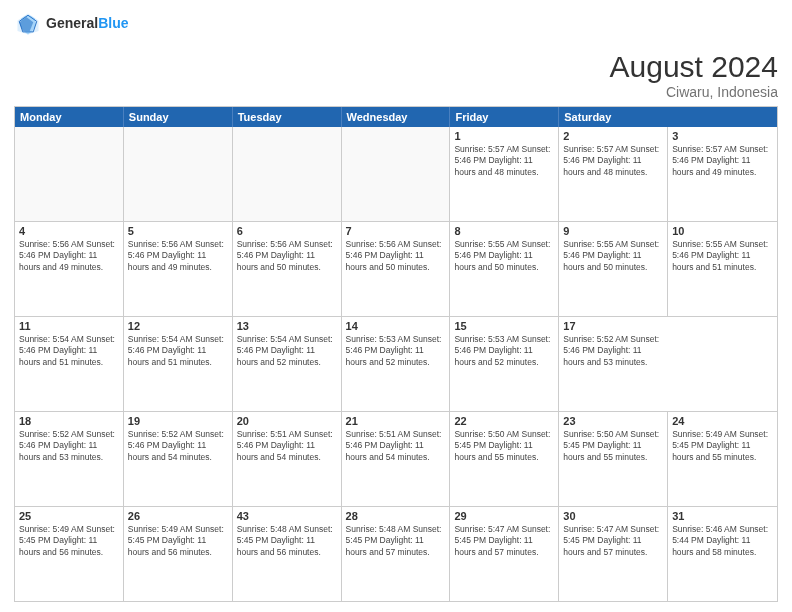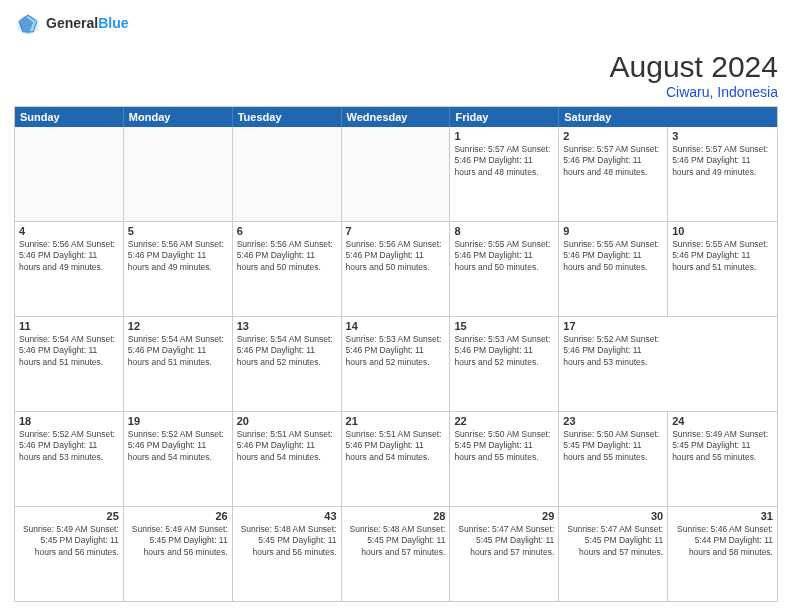--- a/index.html
+++ b/index.html
@@ -43,21 +43,21 @@
       text-align: right;
       margin-top: 40px;
     }
     .main-title {
       font-size: 30px;
       font-weight: normal;
       color: #333;
     }
     .subtitle {
       font-size: 14px;
-      color: #1d4ed8;
+      color: #737373;
     }
     .calendar {
       flex: 1;
       display: flex;
       flex-direction: column;
       border: 1px solid #ccc;
     }
     .cal-header {
       display: grid;
       grid-template-columns: repeat(7, 1fr);
@@ -76,21 +76,21 @@
       flex: 1;
       display: flex;
       flex-direction: column;
     }
     .cal-row {
       display: grid;
       grid-template-columns: repeat(7, 1fr);
       flex: 1;
       border-bottom: 1px solid #ccc;
     }
-    .cal-row:last-child { border-bottom: none; text-align: right; }
+    .cal-row:last-child { border-bottom: none; }
     .cal-cell {
       border-right: 1px solid #ccc;
       padding: 3px 4px;
       font-size: 9px;
       color: #333;
       vertical-align: top;
       background: #fff;
       min-height: 0;
     }
     .cal-cell:last-child { border-right: none; }
@@ -125,22 +125,22 @@
         </div>
     </div>
     <div class="title-block">
       <div class="main-title">August 2024</div>
       <div class="subtitle">Ciwaru, Indonesia</div>
     </div>
   </div>
 
   <div class="calendar">
     <div class="cal-header">
-    <div class="cal-header-cell">Sunday</div>
-        <div class="cal-header-cell">Monday</div>
+    <div class="cal-header-cell">Monday</div>
+        <div class="cal-header-cell">Sunday</div>
         <div class="cal-header-cell">Tuesday</div>
         <div class="cal-header-cell">Wednesday</div>
         <div class="cal-header-cell">Friday</div>
         <div class="cal-header-cell">Saturday</div>
       </div>
     <div class="cal-body">
     <div class="cal-row">
           <div class="cal-cell empty"></div>
           <div class="cal-cell empty"></div>
           <div class="cal-cell empty"></div>

